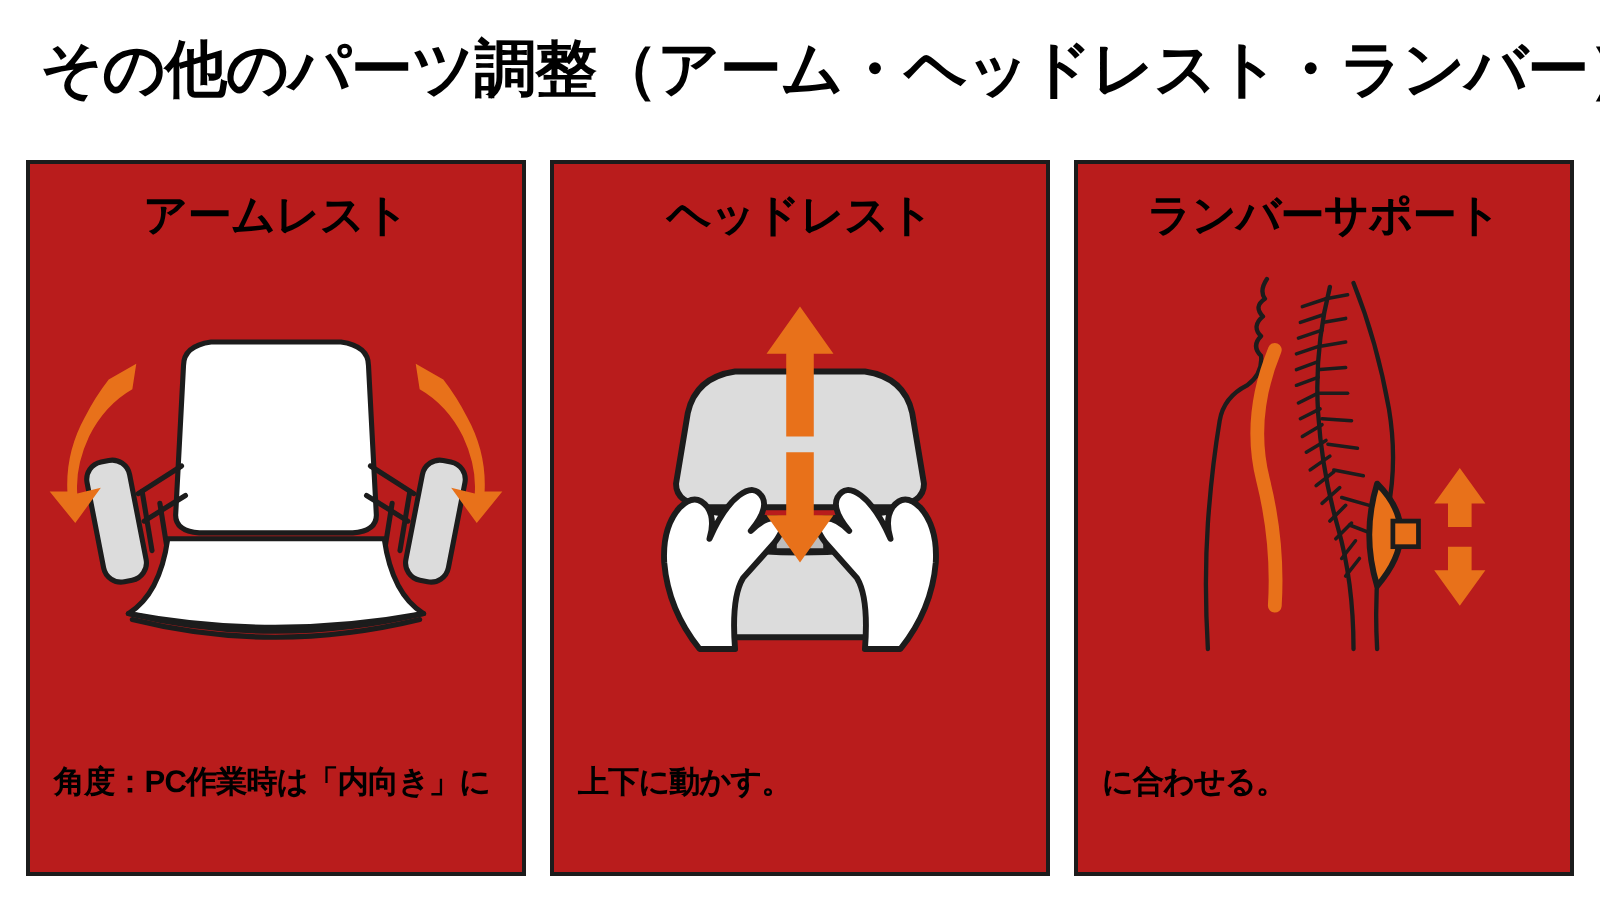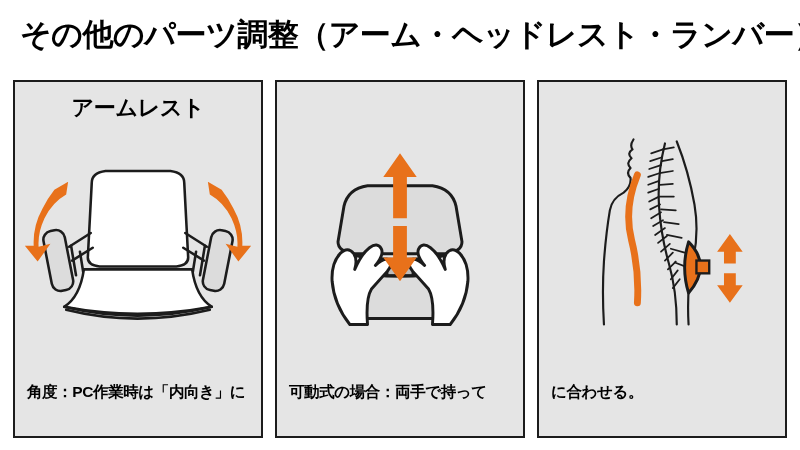--- a/index.html
+++ b/index.html
@@ -45,21 +45,21 @@
     height: 358px;
     display: flex;
     justify-content: space-between;
   }
   .panel {
     position: relative;
     width: 250px;
     height: 358px;
     box-sizing: border-box;
     border: 2px solid #1c1c1c;
-    background: #e5e5e5;
+    background: #b91c1c;
   }
   .panel-title {
     position: absolute;
     top: 12px;
     left: 0;
     width: 100%;
     text-align: center;
     font-size: 22px;
     font-weight: bold;
     letter-spacing: -0.3px;
@@ -141,20 +141,21 @@
       </div>
 
       <div class="panel-caption">
         <span class="cap-line">角度：PC作業時は「内向き」に</span>
         
         
       </div>
     </div>
 
     <div class="panel">
+      <div class="panel-title">ヘッドレスト</div>
 
       <div class="panel-figure">
         <svg viewBox="0 0 250 205" preserveAspectRatio="xMidYMid meet">
 
           <path d="M68 76 Q72 58 92 55 L158 55 Q178 58 182 76 L188 112 Q188 122 172 124 L78 124 Q62 122 62 112 Z" fill="#dcdcdc" stroke="#1c1c1c" stroke-width="3" stroke-linejoin="round"></path>
 
           <path d="M78 139 Q82 162 86 190 L164 190 Q168 162 172 139 Z" fill="#dcdcdc" stroke="#1c1c1c" stroke-width="3" stroke-linejoin="round"></path>
 
           <path d="M68 124 Q125 136 182 124 L180 142 Q125 152 70 142 Z" fill="#ffffff" stroke="#1c1c1c" stroke-width="3" stroke-linejoin="round"></path>
           <rect x="112" y="130" width="26" height="16" fill="#bdbdbd" stroke="#1c1c1c" stroke-width="2.4"></rect>
@@ -169,26 +170,26 @@
           </g>
 
           <g fill="#e8711a">
             <path d="M125 22 L142 46 L132 46 L132 88 L118 88 L118 46 L108 46 Z"></path>
             <path d="M125 152 L108 128 L118 128 L118 96 L132 96 L132 128 L142 128 Z"></path>
           </g>
         </svg>
       </div>
 
       <div class="panel-caption">
-        <span class="cap-line">可動式の場合：両手で持って</span>
         <span class="cap-line">上下に動かす。</span>
       </div>
     </div>
 
     <div class="panel">
+      <div class="panel-title">ランバーサポート</div>
 
       <div class="panel-figure">
         <svg viewBox="0 0 250 205" preserveAspectRatio="xMidYMid meet">
           <g fill="none" stroke="#1c1c1c" stroke-width="2.2" stroke-linejoin="round" stroke-linecap="round">
 
             <path d="M96 8 Q92 14 95 18 Q89 22 94 27 Q88 32 93 37 Q88 42 93 47
                      Q94 56 86 62 Q74 68 72 80 Q68 104 66 132 Q64 162 66 196"></path>
 
             <path d="M140 10 Q152 40 158 74 Q163 104 156 132 Q150 160 152 196"></path>
 

